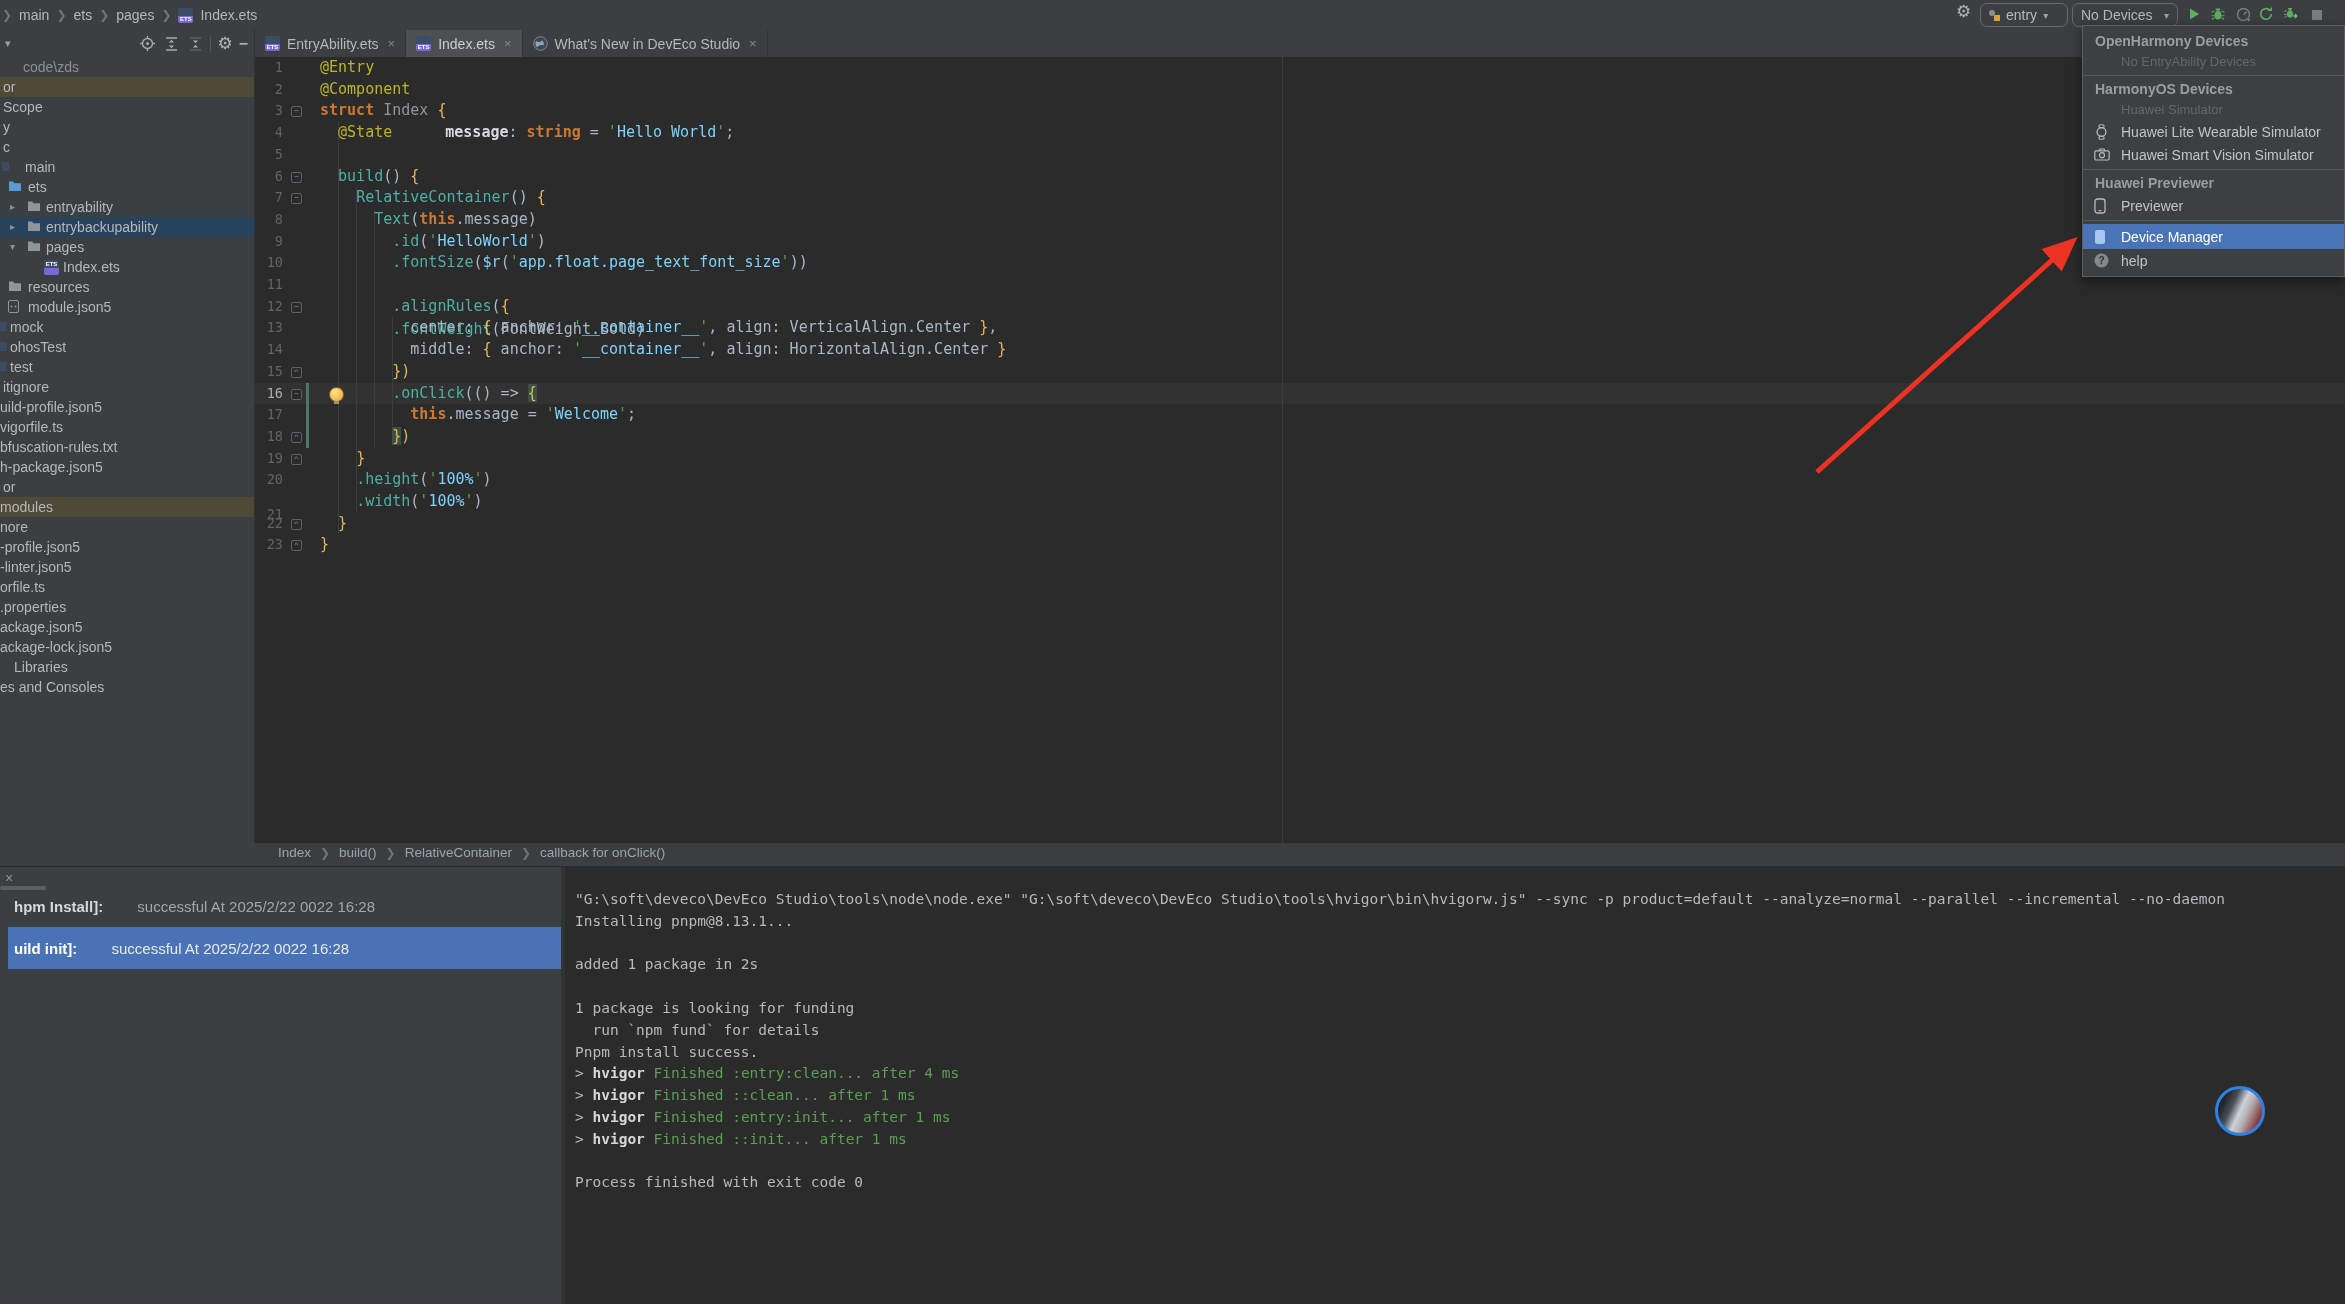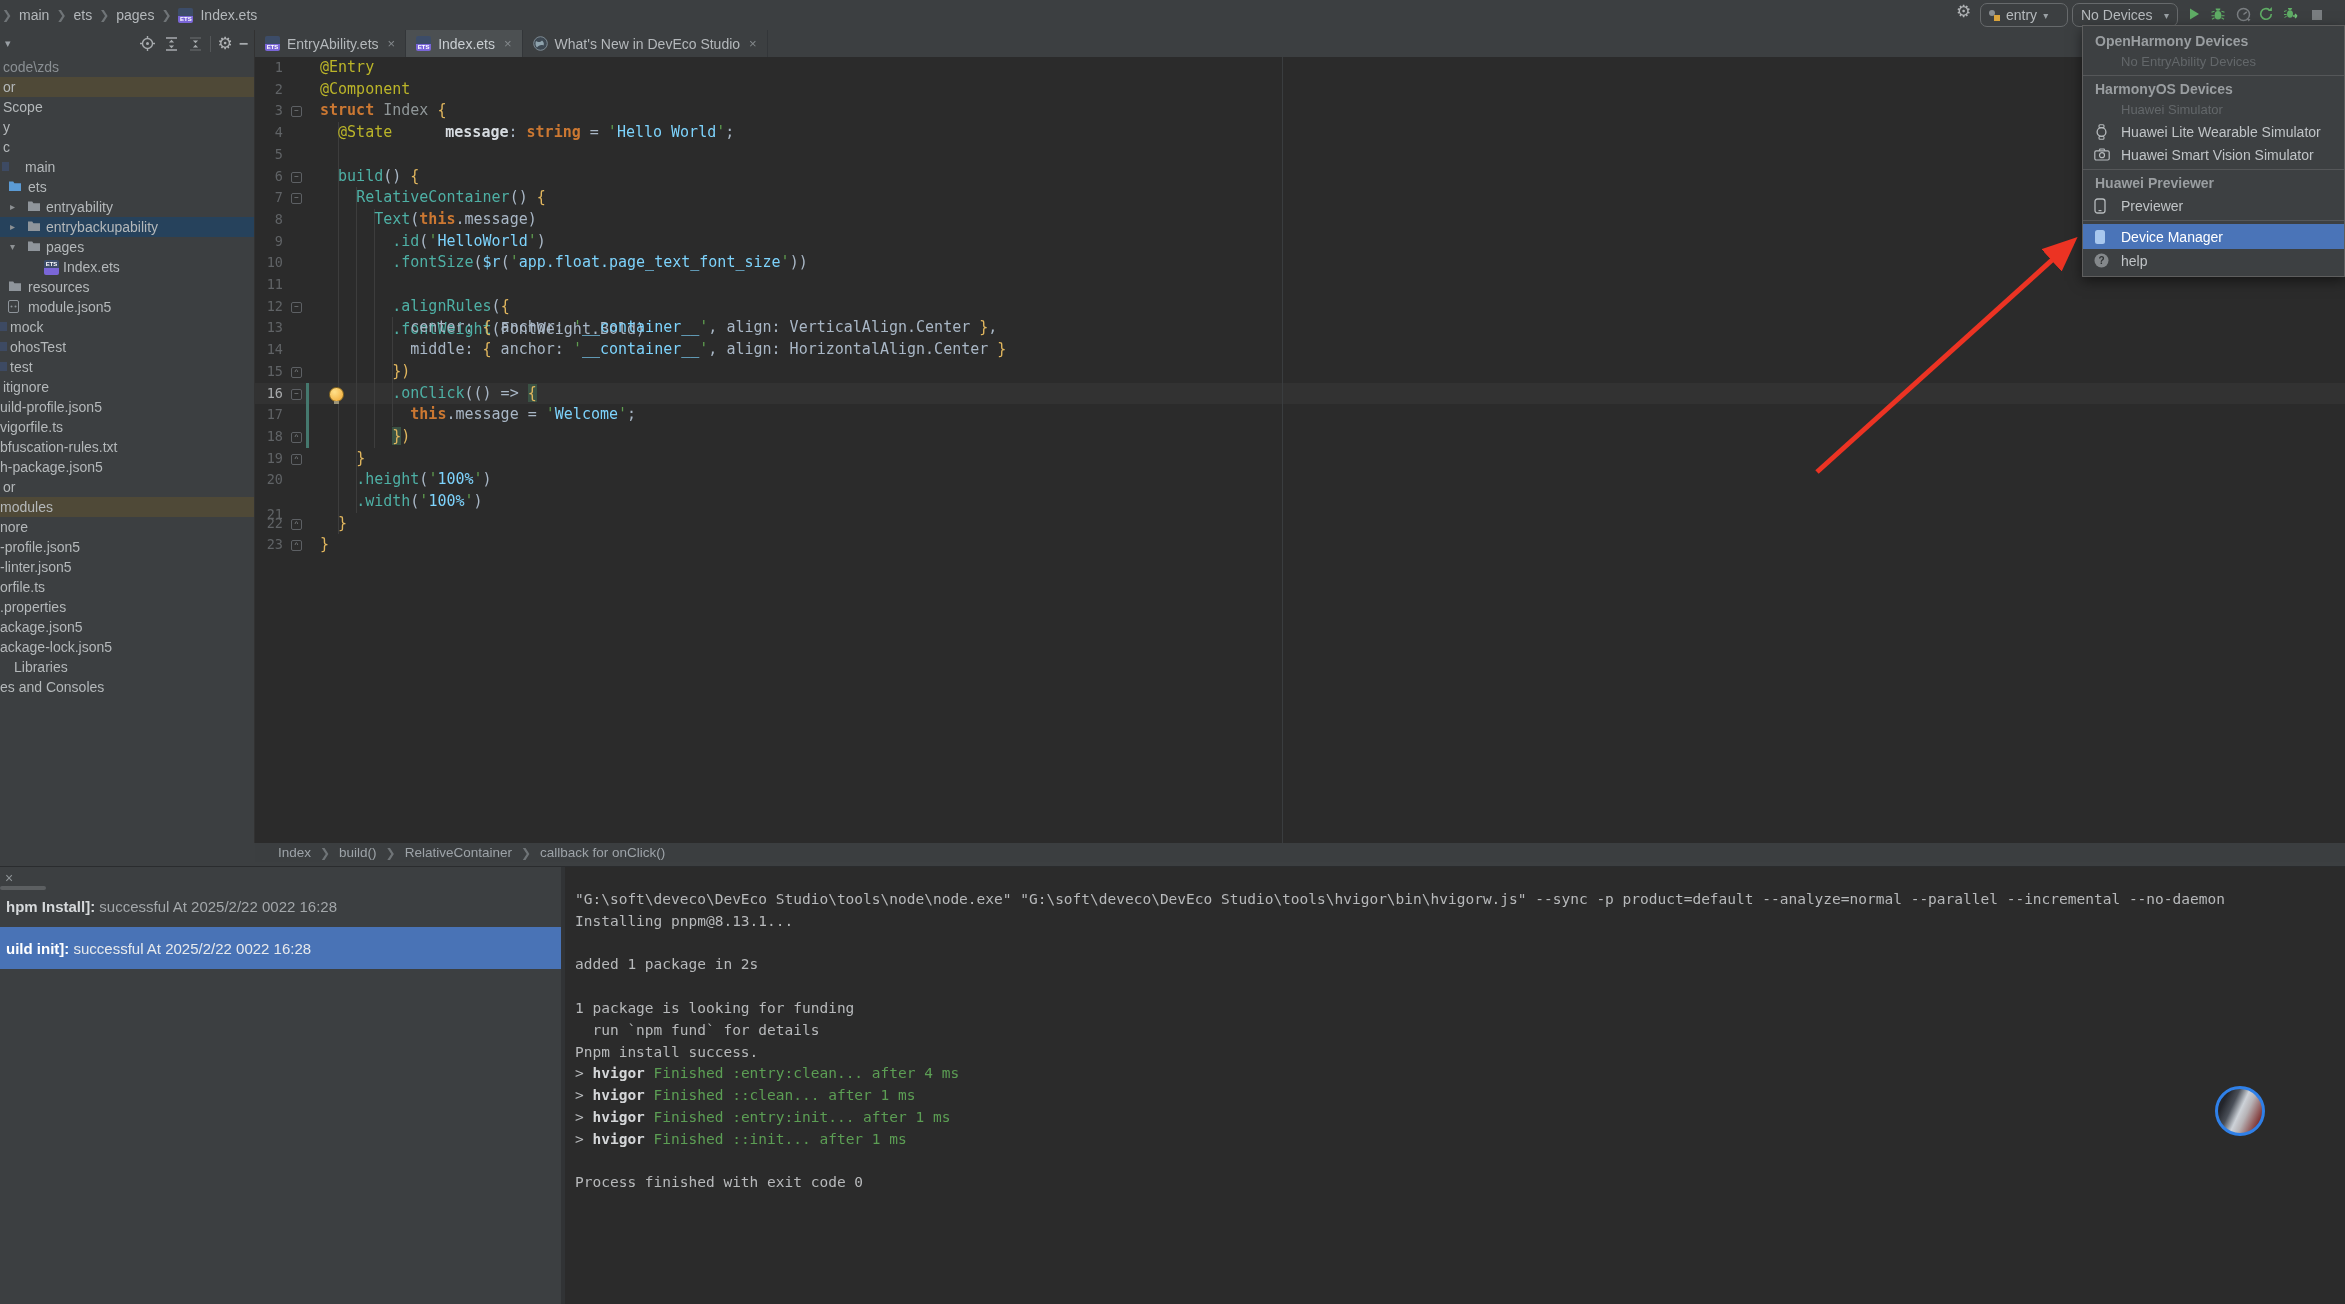--- a/index.html
+++ b/index.html
@@ -31,21 +31,21 @@
   #tabbar{left:255px;top:30px;width:2090px;height:27px;background:#3c3f41;display:flex;border-bottom:1px solid #323232;}
   .tab{display:flex;align-items:center;gap:7px;padding:0 10px;font-size:14px;color:#b4b8bb;border-right:1px solid #333639;}
   .tab.active{background:#4c5052;color:#c9ced2;}
   .tab .x{color:#84898c;font-size:13px;margin-left:2px;}
   .ets-ico{width:15px;height:15px;border-radius:2px;background:linear-gradient(180deg,#3c4c68 54%,#7a66d8 54%);
            position:relative;flex:none;}
   .ets-ico span{position:absolute;left:0;right:0;bottom:1px;text-align:center;font-size:6px;font-weight:bold;color:#fff;}
   
   #tree{left:0;top:57px;width:254px;height:786px;background:#3c3f41;border-right:1px solid #323232;overflow:hidden;}
   .trow{position:relative;height:20px;line-height:20px;font-size:14px;color:#b4b8ba;white-space:nowrap;}
-  .trow.path{color:#8a8f93;}
+  .trow.path{color:#8a8f93;margin-left:20px;}
   .trow.hl-brown{background:#4f4937;}
   .trow.hl-blue{background:#26425c;}
   .trow .lbl{position:absolute;top:0;}
   .trow .chev{position:absolute;top:0;color:#8d9194;font-size:10px;}
   .trow .ico{position:absolute;top:3px;display:flex;}
   .sqico{width:7px;height:9px;background:#3d4a63;margin-top:2px;}
   
   #editor{left:255px;top:57px;width:2090px;height:786px;background:#2b2b2b;overflow:hidden;}
   #editor .curband{left:0;top:325.5px;width:2090px;height:21.7px;background:#323232;}
   .iguide{width:1px;background:#3d3d3d;}
@@ -73,22 +73,22 @@
   #bulb:after{content:"";position:absolute;left:4px;bottom:-3px;width:5px;height:3px;background:#9a9378;}
   
   #ed-crumbs{left:255px;top:843px;width:2090px;height:19px;background:#3b3e40;display:flex;align-items:center;
              gap:9px;padding-left:23px;font-size:13.5px;color:#9da3a8;box-sizing:border-box;}
   
   #bottom{left:0;top:866px;width:2345px;height:438px;background:#3c3f41;border-top:1px solid #2a2c2e;}
   #blist{left:0;top:0;width:561px;height:438px;background:#3c3f41;overflow:hidden;}
   #bdivider{left:561px;top:0;width:4px;height:438px;background:#313335;}
   #bclose{left:5px;top:3px;color:#8f9497;font-size:14px;}
   #bthumb{left:0;top:19px;width:46px;height:4px;background:#5c5f61;border-radius:2px;}
-  .brow{position:absolute;left:0;width:561px;height:42px;display:flex;align-items:center;padding-left:6px;
-        box-sizing:border-box;font-size:15px;color:#a3a7aa;white-space:pre;}
+  .brow{position:absolute;left:8px;width:561px;height:42px;display:flex;align-items:center;padding-left:6px;
+        box-sizing:border-box;font-size:15px;color:#a3a7aa;white-space:pre;gap:30px;}
   .brow b{color:#d6d9db;font-weight:700;}
   .brow.sel{background:#4973b6;color:#e8eaec;}
   .brow.sel b{color:#ffffff;}
   #term{left:565px;top:0;width:1780px;height:438px;background:#2b2b2b;overflow:hidden;}
   .tl{position:absolute;left:10px;height:21.8px;line-height:21.8px;white-space:pre;
       font-family:"DejaVu Sans Mono",monospace;font-size:14.5px;}
   .tt-d{color:#b7b9bb;}
   .tt-w{color:#d4d6d8;font-weight:700;}
   .tt-g{color:#5c9e54;}
   

